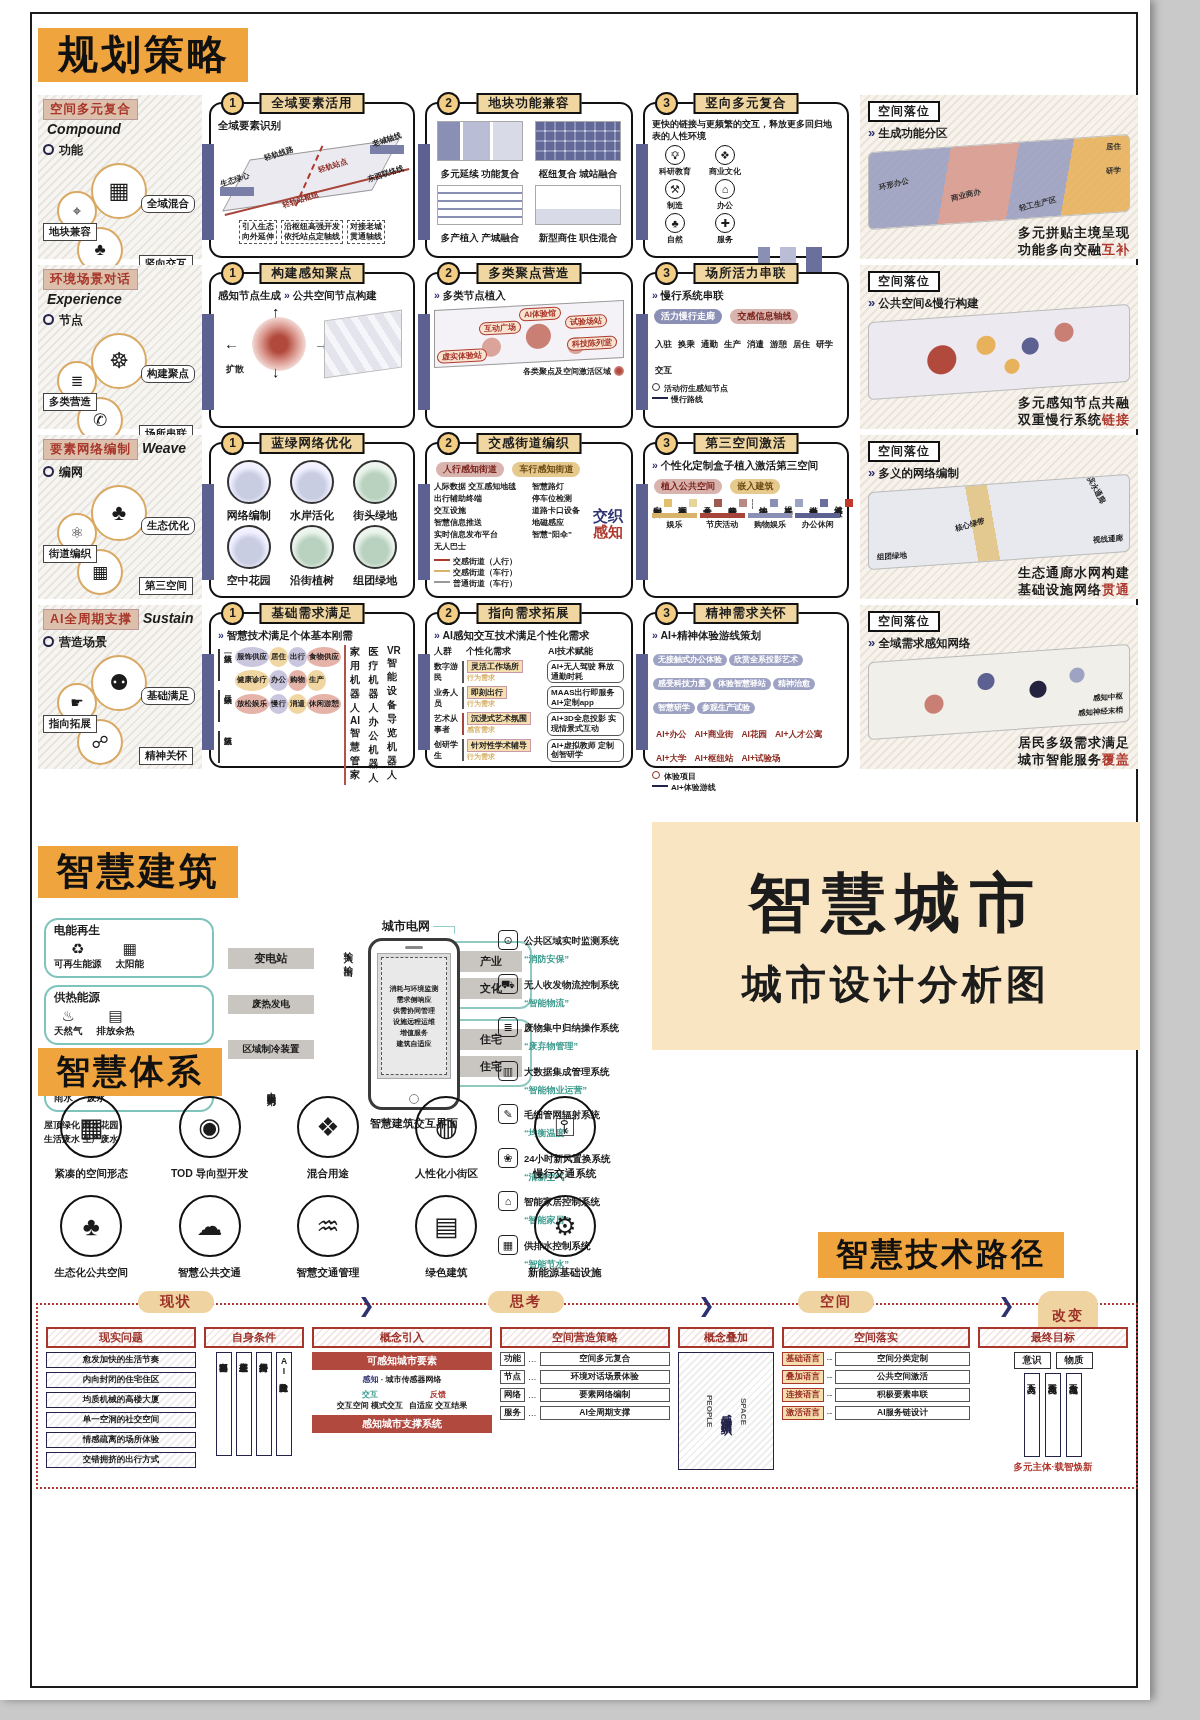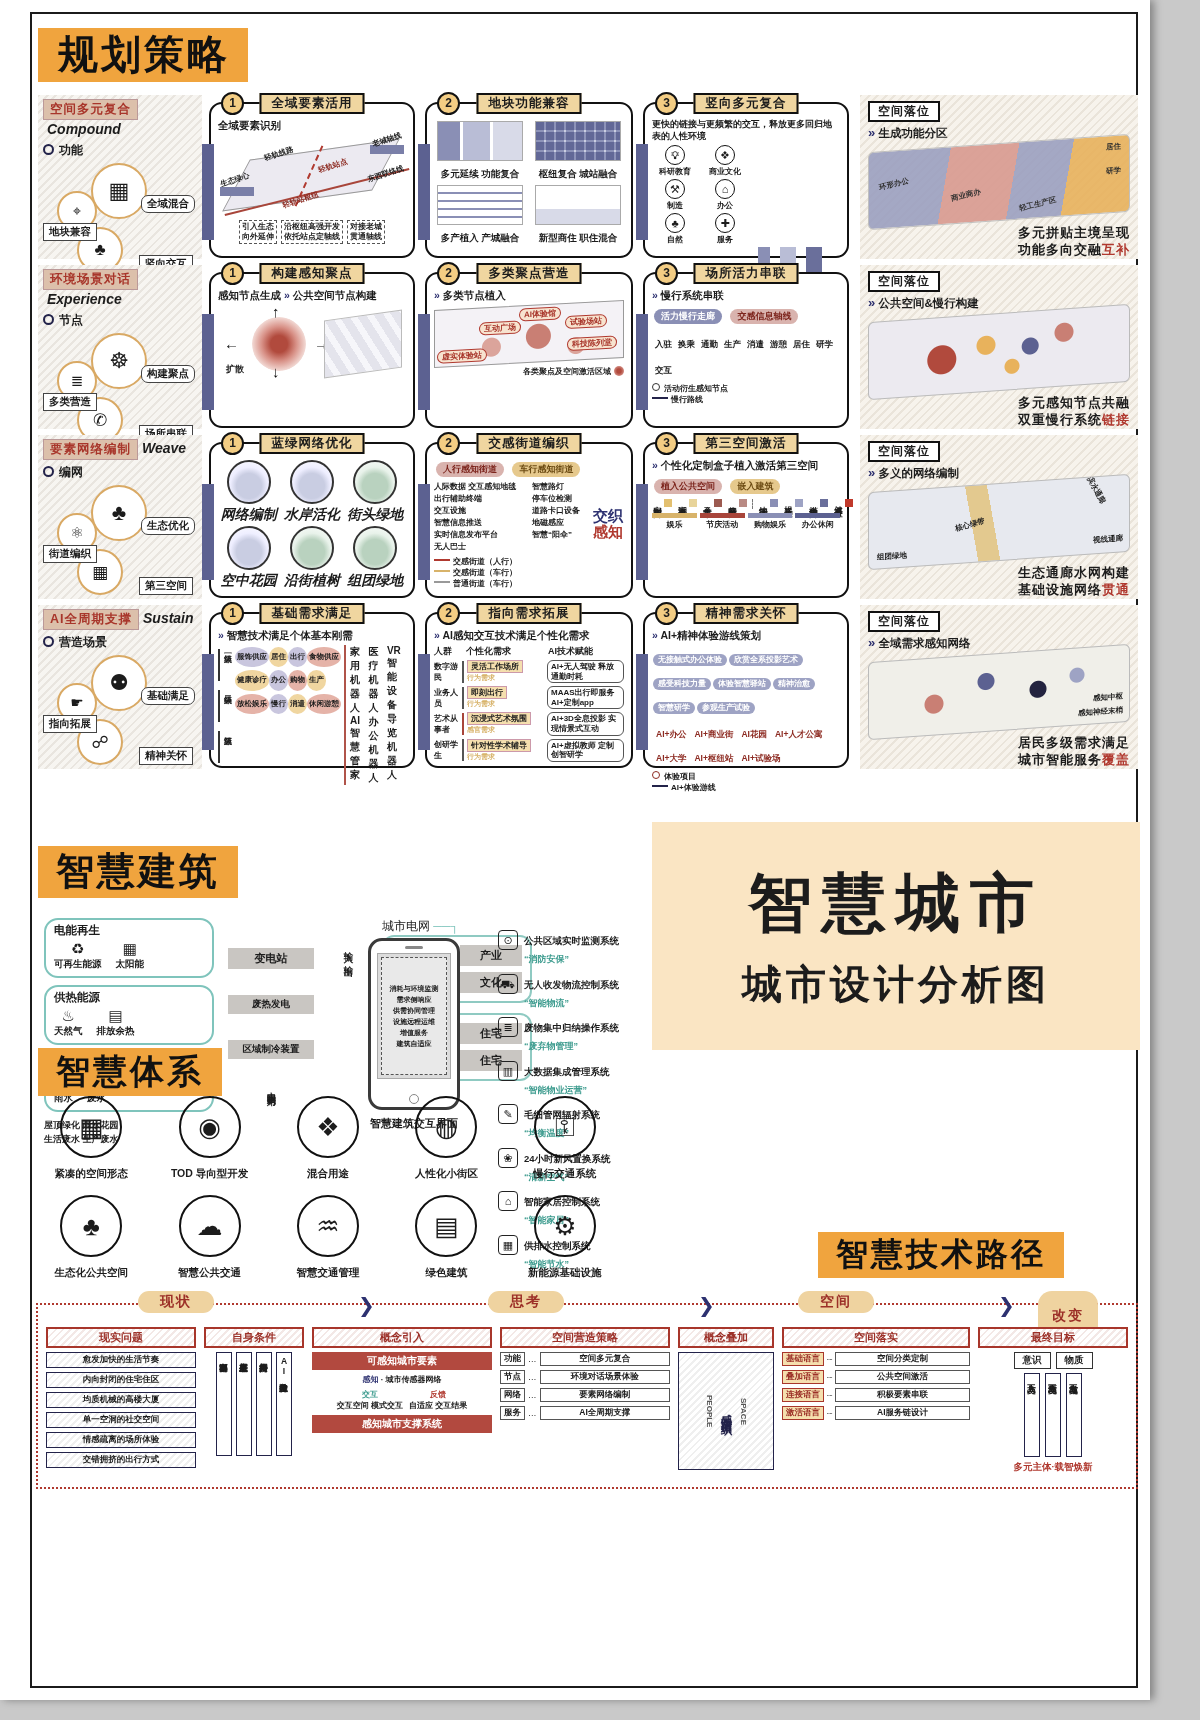--- a/index.html
+++ b/index.html
@@ -68,21 +68,21 @@
 .pill-r{background:#c8a2a0;color:#7c241c;background:#d9b3ae;}
 .pill-t{background:#e6c98d;color:#6b4a12;}
 .tinylabs{margin-top:3px;line-height:1.6;}
 .tl{display:inline-block;font-size:8.5px;font-weight:700;margin:0 3px;}
 .legend{margin-top:3px;font-size:8px;font-weight:700;}
 .legend .sw{display:inline-block;width:16px;height:0;border-top:2.5px solid #888;vertical-align:3px;margin-right:3px;}
 
 .circgrid{display:grid;grid-template-columns:1fr 1fr 1fr;gap:2px;text-align:center;margin-top:2px;}
 .cg b{display:block;width:44px;height:44px;border:2px solid #333;border-radius:50%;margin:0 auto 1px;background:radial-gradient(circle at 50% 60%,#c9cde2 0 40%,#eef 60%,#fff);}
 .cg.gr b{background:radial-gradient(circle at 50% 60%,#b9d2bf 0 40%,#e8f2ea 60%,#fff);}
-.cg span{font-size:14px;font-weight:800;font-style:italic;}
+.cg span{font-size:11px;font-weight:800;}
 .streetlabs{columns:2;column-gap:6px;font-size:8px;font-weight:700;line-height:1.5;margin-top:2px;}
 .bigx{position:absolute;right:8px;top:64px;text-align:center;font-weight:900;font-size:15px;line-height:1.05;}
 .bigx .x1{color:#2d3170;}.bigx .x2{color:#b0392f;}
 .vtlabs{display:flex;gap:5px;align-items:flex-start;margin-top:3px;}
 .vt{writing-mode:vertical-rl;text-orientation:upright;font-size:8.5px;font-weight:700;letter-spacing:1px;}
 .sq{display:block;width:8px;height:8px;margin:0 auto 2px;}
 .bars{display:flex;gap:3px;margin-top:4px;}
 .bars div{flex:1;text-align:center;font-size:8px;font-weight:700;}
 .bars i{display:block;height:5px;margin-bottom:1px;}
 
@@ -549,21 +549,21 @@
     <div style="width:86px;display:flex;flex-direction:column;gap:26px;padding-top:30px;">
       <div class="greybox">变电站</div>
       <div class="greybox" style="font-size:9.5px;">废热发电</div>
       <div class="greybox" style="font-size:9.5px;">区域制冷装置</div>
       <div class="vt" style="height:70px;margin:0 auto;font-size:9px;">中水回收利用</div>
     </div>
     <div style="width:40px;text-align:center;padding-top:2px;">
       <div class="vt" style="height:64px;margin:0 auto;font-size:9.5px;font-weight:800;">输入 输出</div>
     </div>
     <div style="width:150px;">
-      <div style="font-size:12px;font-weight:400;"><span>城市电网</span> <span style="color:#7fc4bc;">──┐</span></div>
+      <div style="font-size:12px;font-weight:700;margin-bottom:6px;"><span>城市电网</span> <span style="color:#7fc4bc;">──┐</span></div>
       <div class="blkbox">
         <span class="blk">办公</span>
             <span class="blk">产业</span>
             <span class="blk">商业</span>
             <span class="blk">文化</span>
       </div>
       <div class="blkbox" style="margin-top:10px;">
         <span class="blk">住宅</span>
             <span class="blk">住宅</span>
             <span class="blk">住宅</span>

